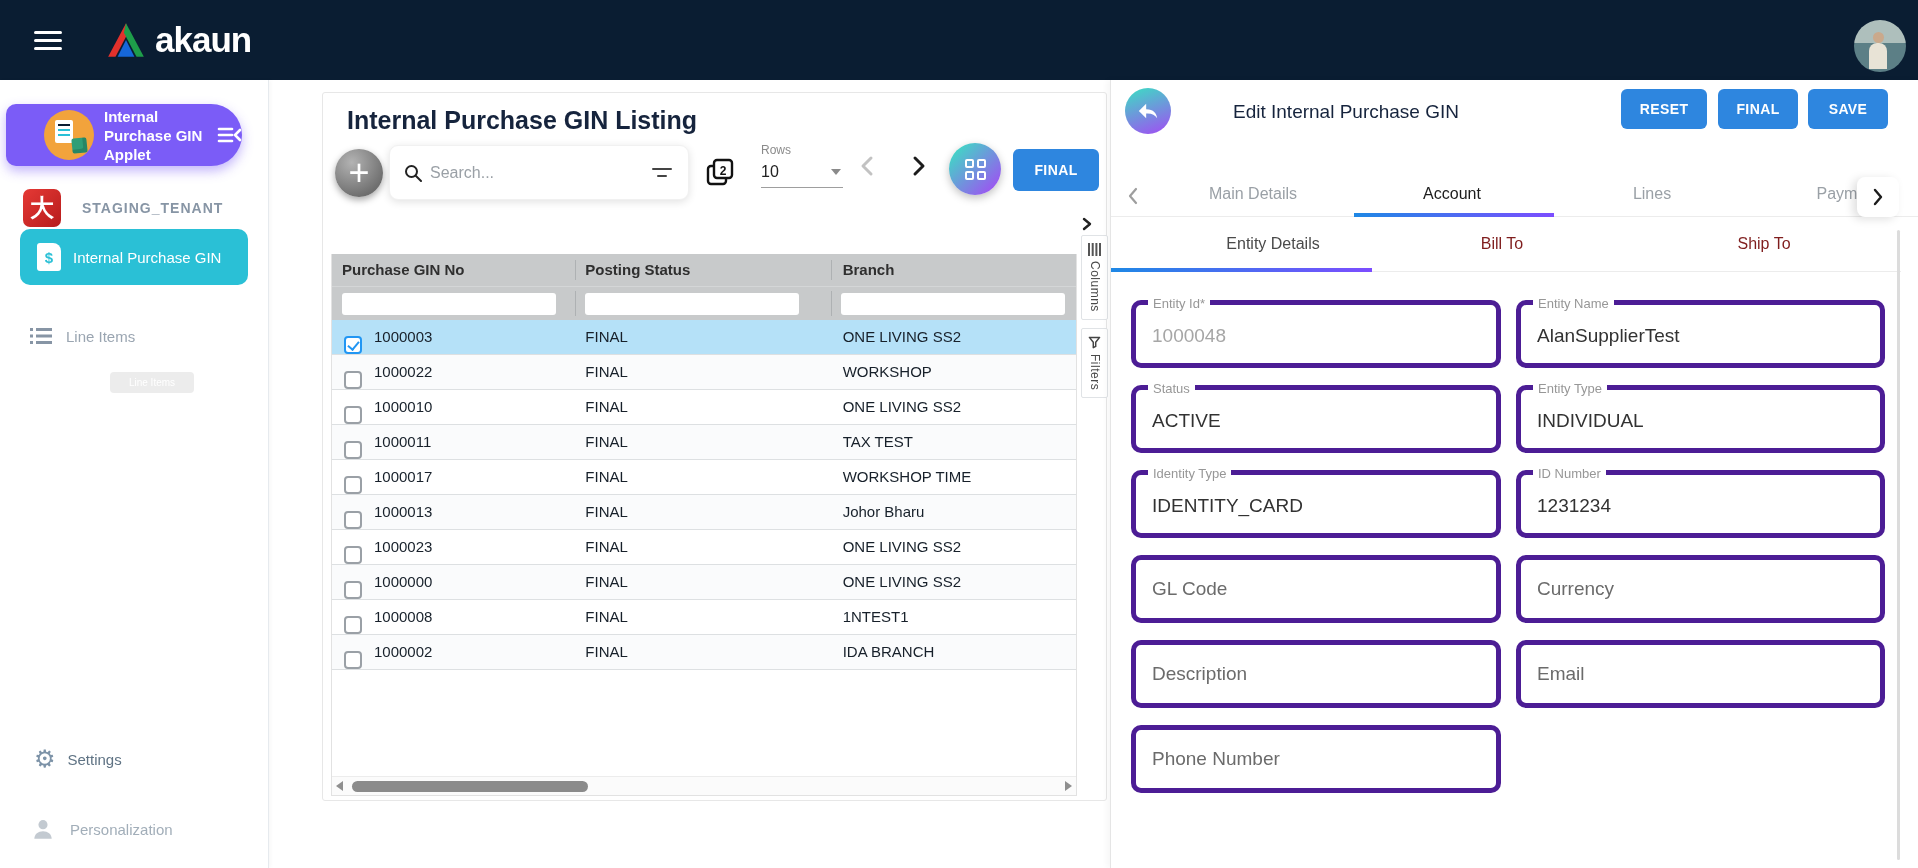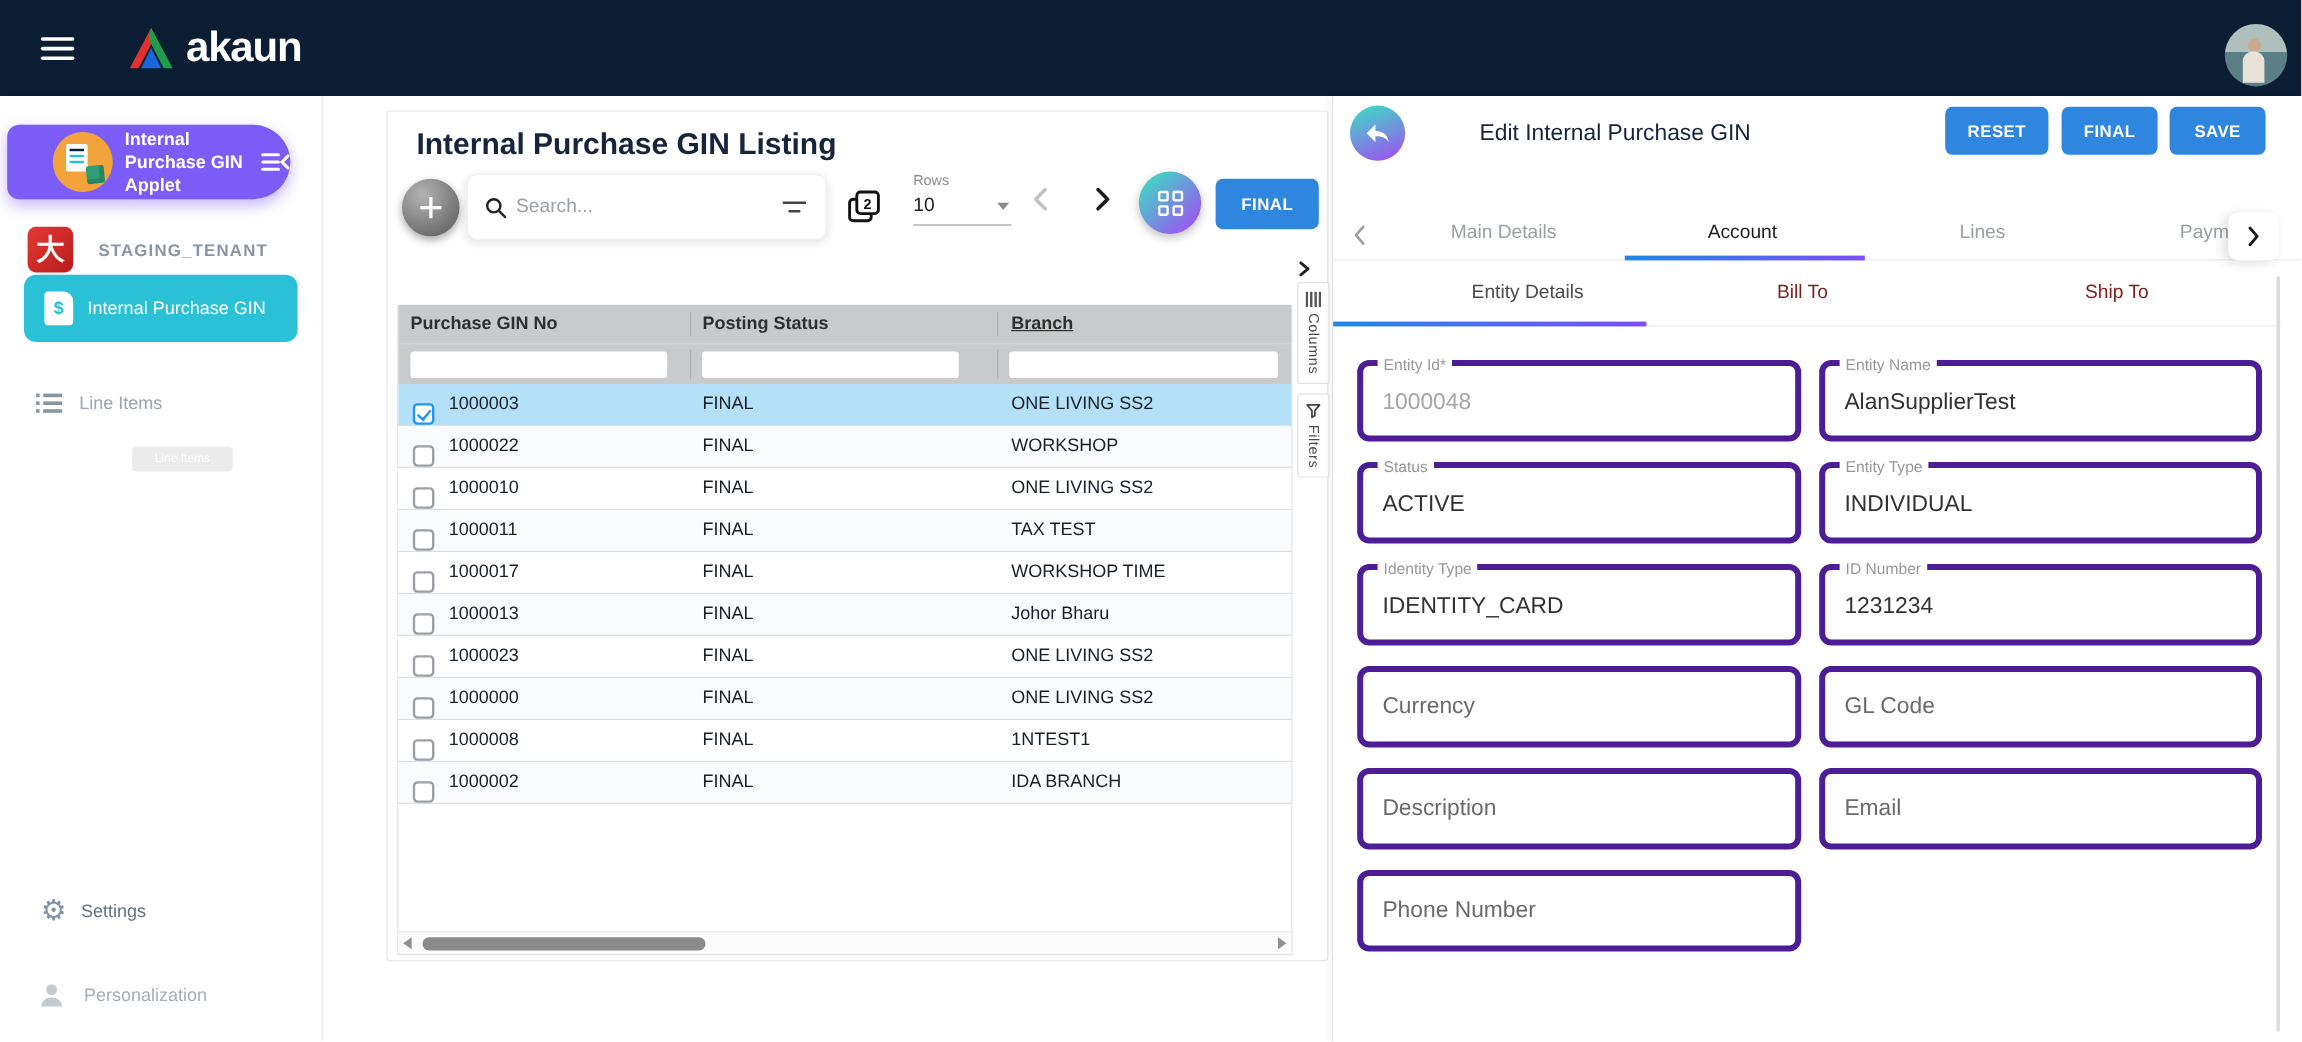--- a/index.html
+++ b/index.html
@@ -88,21 +88,21 @@
   .btn-blue { background:#2e86df; color:#fff; font-weight:700; font-size:14px; letter-spacing:.4px; border:none; border-radius:6px;
               display:flex; align-items:center; justify-content:center; cursor:pointer; font-family:inherit; }
   .final-btn-list { position:absolute; left:690px; top:56px; width:86px; height:42px; }
 
   
   .table-wrap { position:absolute; left:8px; top:161px; width:746px; height:542px; border:1px solid #e2e2e2; border-top:none; }
   .thead { display:flex; height:32px; background:#c8cacb; }
   .th { font-size:15px; font-weight:600; color:#2f2f2f; line-height:32px; position:relative; }
   .th.c1 { width:244px; padding-left:10px; }
   .th.c2 { width:256px; padding-left:10px; }
-  .th.c3 { width:246px; padding-left:12px;text-decoration:underline; }
+  .th.c3 { width:246px; padding-left:12px; }
   .th.c2::before, .th.c3::before { content:""; position:absolute; left:0; top:6px; bottom:6px; width:1px; background:#aeb1b3; }
   .tfilter { display:flex; height:34px; background:#c8cacb; align-items:center; border-top:1px solid #d4d6d7; }
   .tfilter .fcell { position:relative; height:100%; display:flex; align-items:center; }
   .tfilter .fcell.c1 { width:244px; } .tfilter .fcell.c2 { width:256px; } .tfilter .fcell.c3 { width:246px; }
   .tfilter input { height:22px; border:none; border-radius:3px; background:#fff; outline:none; margin-left:10px; width:214px; font-family:inherit; padding:0 6px; }
   .tfilter .fcell.c3 input { width:224px; }
   .tfilter .fcell.c2::before, .tfilter .fcell.c3::before { content:""; position:absolute; left:0; top:4px; bottom:4px; width:1px; background:#aeb1b3; }
 
   .trow { display:flex; height:35px; border-bottom:1px solid #dde0e2; background:#fff; cursor:pointer; }
   .trow.alt { background:#fafbfc; }
@@ -482,28 +482,28 @@
         <div class="field">
     <span class="f-label">Identity Type</span>
     <span class="f-value">IDENTITY_CARD</span>
   </div>
         <div class="field">
     <span class="f-label">ID Number</span>
     <span class="f-value">1231234</span>
   </div>
         <div class="field">
 
+    <span class="f-value placeholder">GL Code</span>
+  </div>
+        <div class="field">
+
     <span class="f-value placeholder">Currency</span>
   </div>
         <div class="field">
 
-    <span class="f-value placeholder">GL Code</span>
-  </div>
-        <div class="field">
-
     <span class="f-value placeholder">Description</span>
   </div>
         <div class="field">
 
     <span class="f-value placeholder">Email</span>
   </div>
         <div class="field">
 
     <span class="f-value placeholder">Phone Number</span>
   </div>

